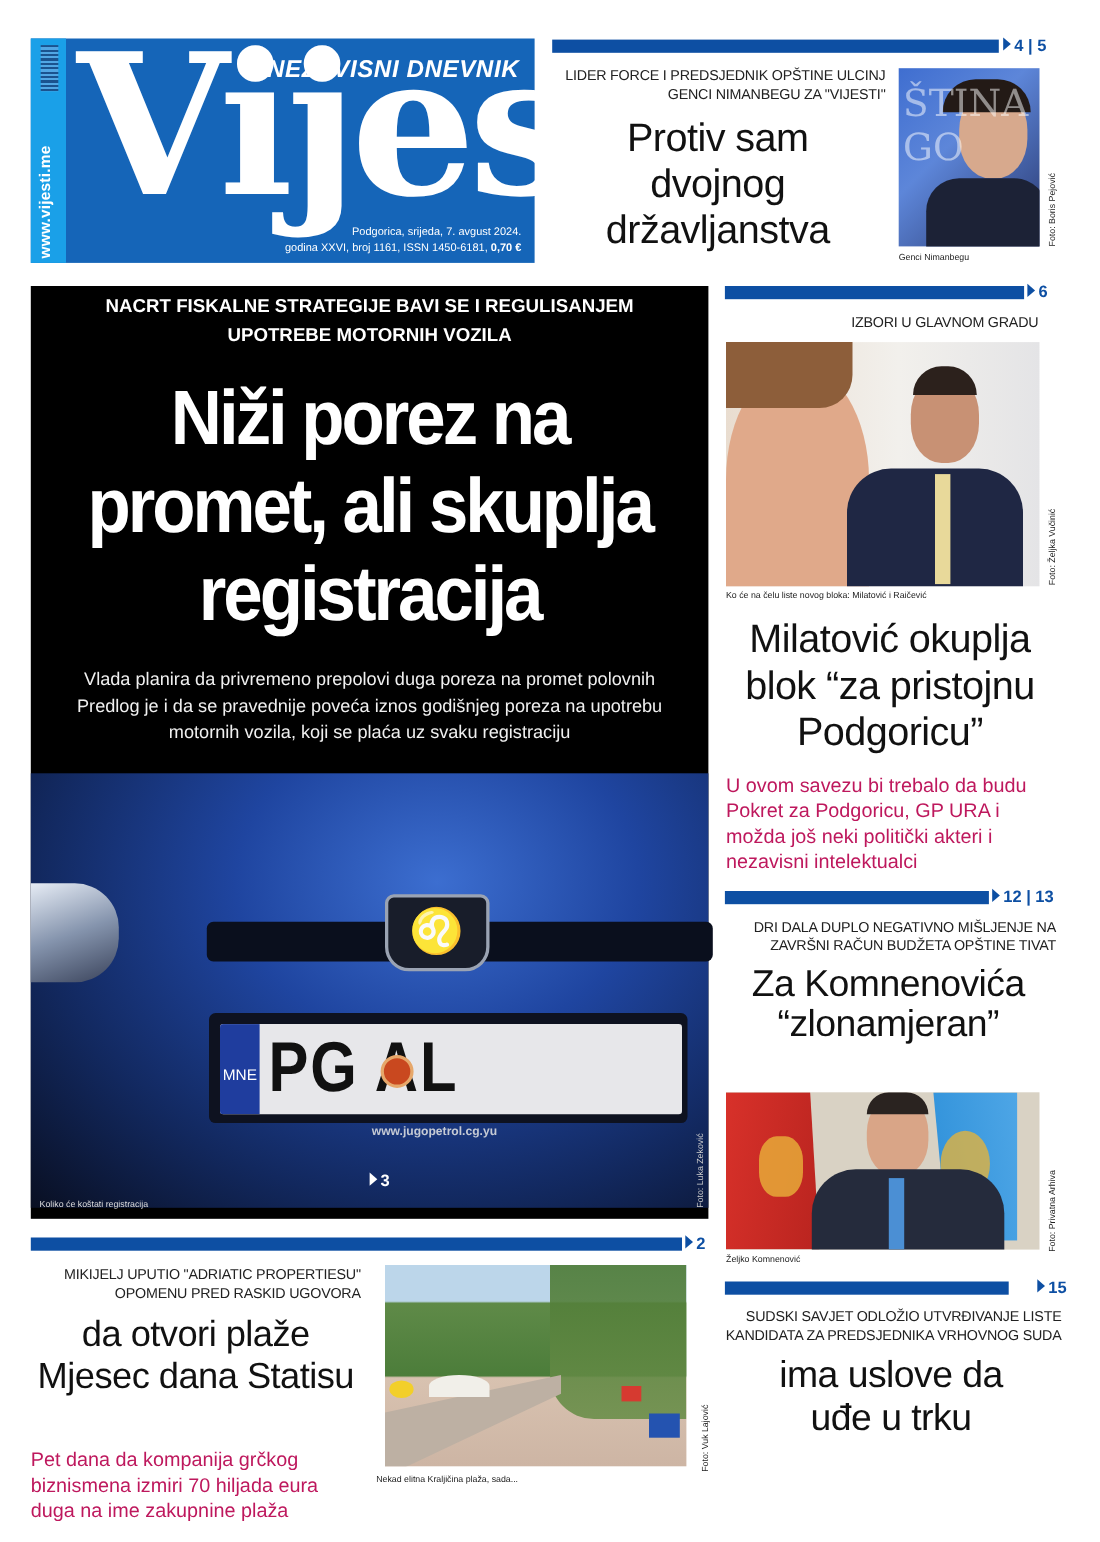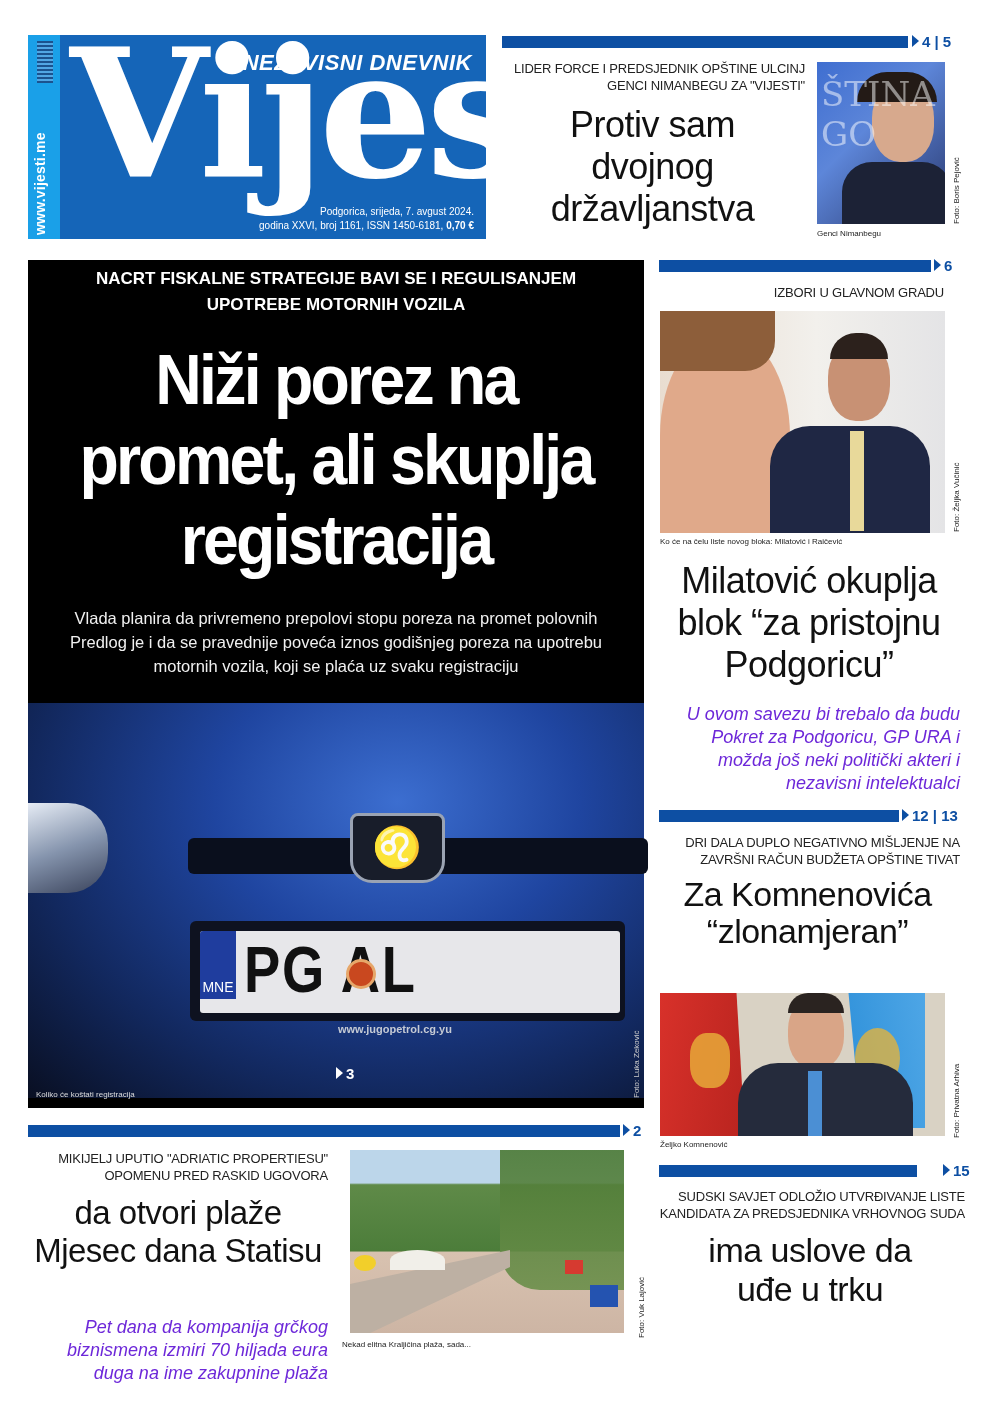--- a/index.html
+++ b/index.html
@@ -22,21 +22,21 @@
   .mast-info b { font-weight: bold; }
 
   
   .bar { height: 12px; background: #0d4fa3; }
   .bar-page { font-size: 15px; font-weight: bold; color: #0d4fa3; white-space: nowrap; }
   .tri { display: inline-block; width: 0; height: 0; border-top: 6px solid transparent; border-bottom: 6px solid transparent;
     border-left: 7px solid #0d4fa3; margin-right: 3px; vertical-align: 0px; }
 
   .kicker { text-align: right; font-size: 13px; line-height: 17px; text-transform: uppercase; color: #222; letter-spacing: -0.2px; }
   .head { text-align: center; font-size: 36px; line-height: 42px; color: #111; letter-spacing: -0.5px; }
-  .sub { text-align: right; font-size: 18px; line-height: 23px; color: #6d28d9; font-style: italic; }
+  .sub { text-align: left; font-size: 18px; line-height: 23px; color: #be185d; }
   .caption { font-size: 8px; color: #222; white-space: nowrap; }
   .credit { font-size: 8px; color: #222; transform: rotate(-90deg); transform-origin: 0 0; white-space: nowrap; }
 
   
   .photo { overflow: hidden; }
 
   
   .lead { left: 28px; top: 260px; width: 616px; height: 848px; background: #000; }
   .lead-kicker { position: absolute; left: 0; top: 6px; width: 616px; text-align: center; color: #fff; font-weight: bold;
     font-size: 17px; line-height: 26px; }
@@ -45,22 +45,22 @@
   .lead-sub { position: absolute; left: 0; top: 346px; width: 616px; text-align: center; color: #f0f0f0; font-size: 16.5px; line-height: 24px; }
   .lead-photo { position: absolute; left: 0; top: 443px; width: 616px; height: 395px;
     background: radial-gradient(ellipse at 60% 25%, #3c6ed0 0%, #1f45a0 35%, #12285e 70%, #090f22 100%); }
   .grille { position: absolute; left: 160px; top: 135px; width: 460px; height: 36px; background: #0a0f1d; border-radius: 6px; }
   .headlight { position: absolute; left: 0; top: 100px; width: 80px; height: 90px;
     background: linear-gradient(160deg, #e6ecf5 0%, #8594ad 50%, #39425a 100%); border-radius: 0 40px 40px 0; }
   .badge { position: absolute; left: 322px; top: 110px; width: 95px; height: 70px; background: #181d2a;
     border: 3px solid #9aa3b3; border-radius: 8px 8px 22px 22px; color: #c9cfd9; font-size: 40px; text-align: center; line-height: 62px; }
   .plate-holder { position: absolute; left: 162px; top: 218px; width: 435px; height: 100px; background: #0e1220; border-radius: 6px; }
   .plate { position: absolute; left: 172px; top: 228px; width: 420px; height: 82px; background: #e7e7ea; border-radius: 3px; overflow: hidden; }
-  .plate-eu { position: absolute; left: 0; top: 0; width: 36px; height: 68px; background: #1f3d9e; color: #fff; font-size: 14px;
-    display: flex; align-items: flex-end; justify-content: center; padding-bottom: 4px; }
+  .plate-eu { position: absolute; left: 0; top: 0; width: 36px; height: 82px; background: #1f3d9e; color: #fff; font-size: 14px;
+    display: flex; align-items: flex-end; justify-content: center; padding-bottom: 28px; }
   .plate-text { position: absolute; left: 44px; top: 2px; font-size: 64px; font-weight: bold; color: #111; letter-spacing: 2px; transform: scaleX(0.85); transform-origin: left; }
   .plate-seal { position: absolute; left: 146px; top: 28px; width: 30px; height: 30px; border-radius: 50%; background: #c9481f; border: 3px solid #e6a76a; }
   .plate-url { position: absolute; left: 310px; top: 320px; color: #c5cad4; font-size: 11px; font-weight: bold; }
   .lead-page { position: absolute; left: 308px; top: 362px; color: #fff; font-size: 15px; font-weight: bold; }
   .lead-page .tri { border-left-color: #fff; }
   .lead-caption { position: absolute; left: 8px; top: 387px; color: #ddd; font-size: 8px; }
   .lead-credit { position: absolute; left: 604px; top: 395px; color: #ccc; font-size: 8px; transform: rotate(-90deg); transform-origin: 0 0; white-space: nowrap; }
 </style>
 </head>
 <body>
@@ -102,21 +102,21 @@
   <div class="lead-kicker">
     <div>NACRT FISKALNE STRATEGIJE BAVI SE I REGULISANJEM</div>
     <div>UPOTREBE MOTORNIH VOZILA</div>
   </div>
   <div class="lead-head">
     <div>Niži porez na</div>
     <div>promet, ali skuplja</div>
     <div>registracija</div>
   </div>
   <div class="lead-sub">
-    <div>Vlada planira da privremeno prepolovi stopu poreza na promet polovnih</div>
+    <div>Vlada planira da privremeno prepolovi duga poreza na promet polovnih</div>
     <div>Predlog je i da se pravednije poveća iznos godišnjeg poreza na upotrebu</div>
     <div>motornih vozila, koji se plaća uz svaku registraciju</div>
   </div>
   <div class="lead-photo">
     <div class="headlight"></div>
     <div class="grille"></div>
     <div class="badge">♌</div>
     <div class="plate-holder"></div>
     <div class="plate">
       <div class="plate-eu">MNE</div>

